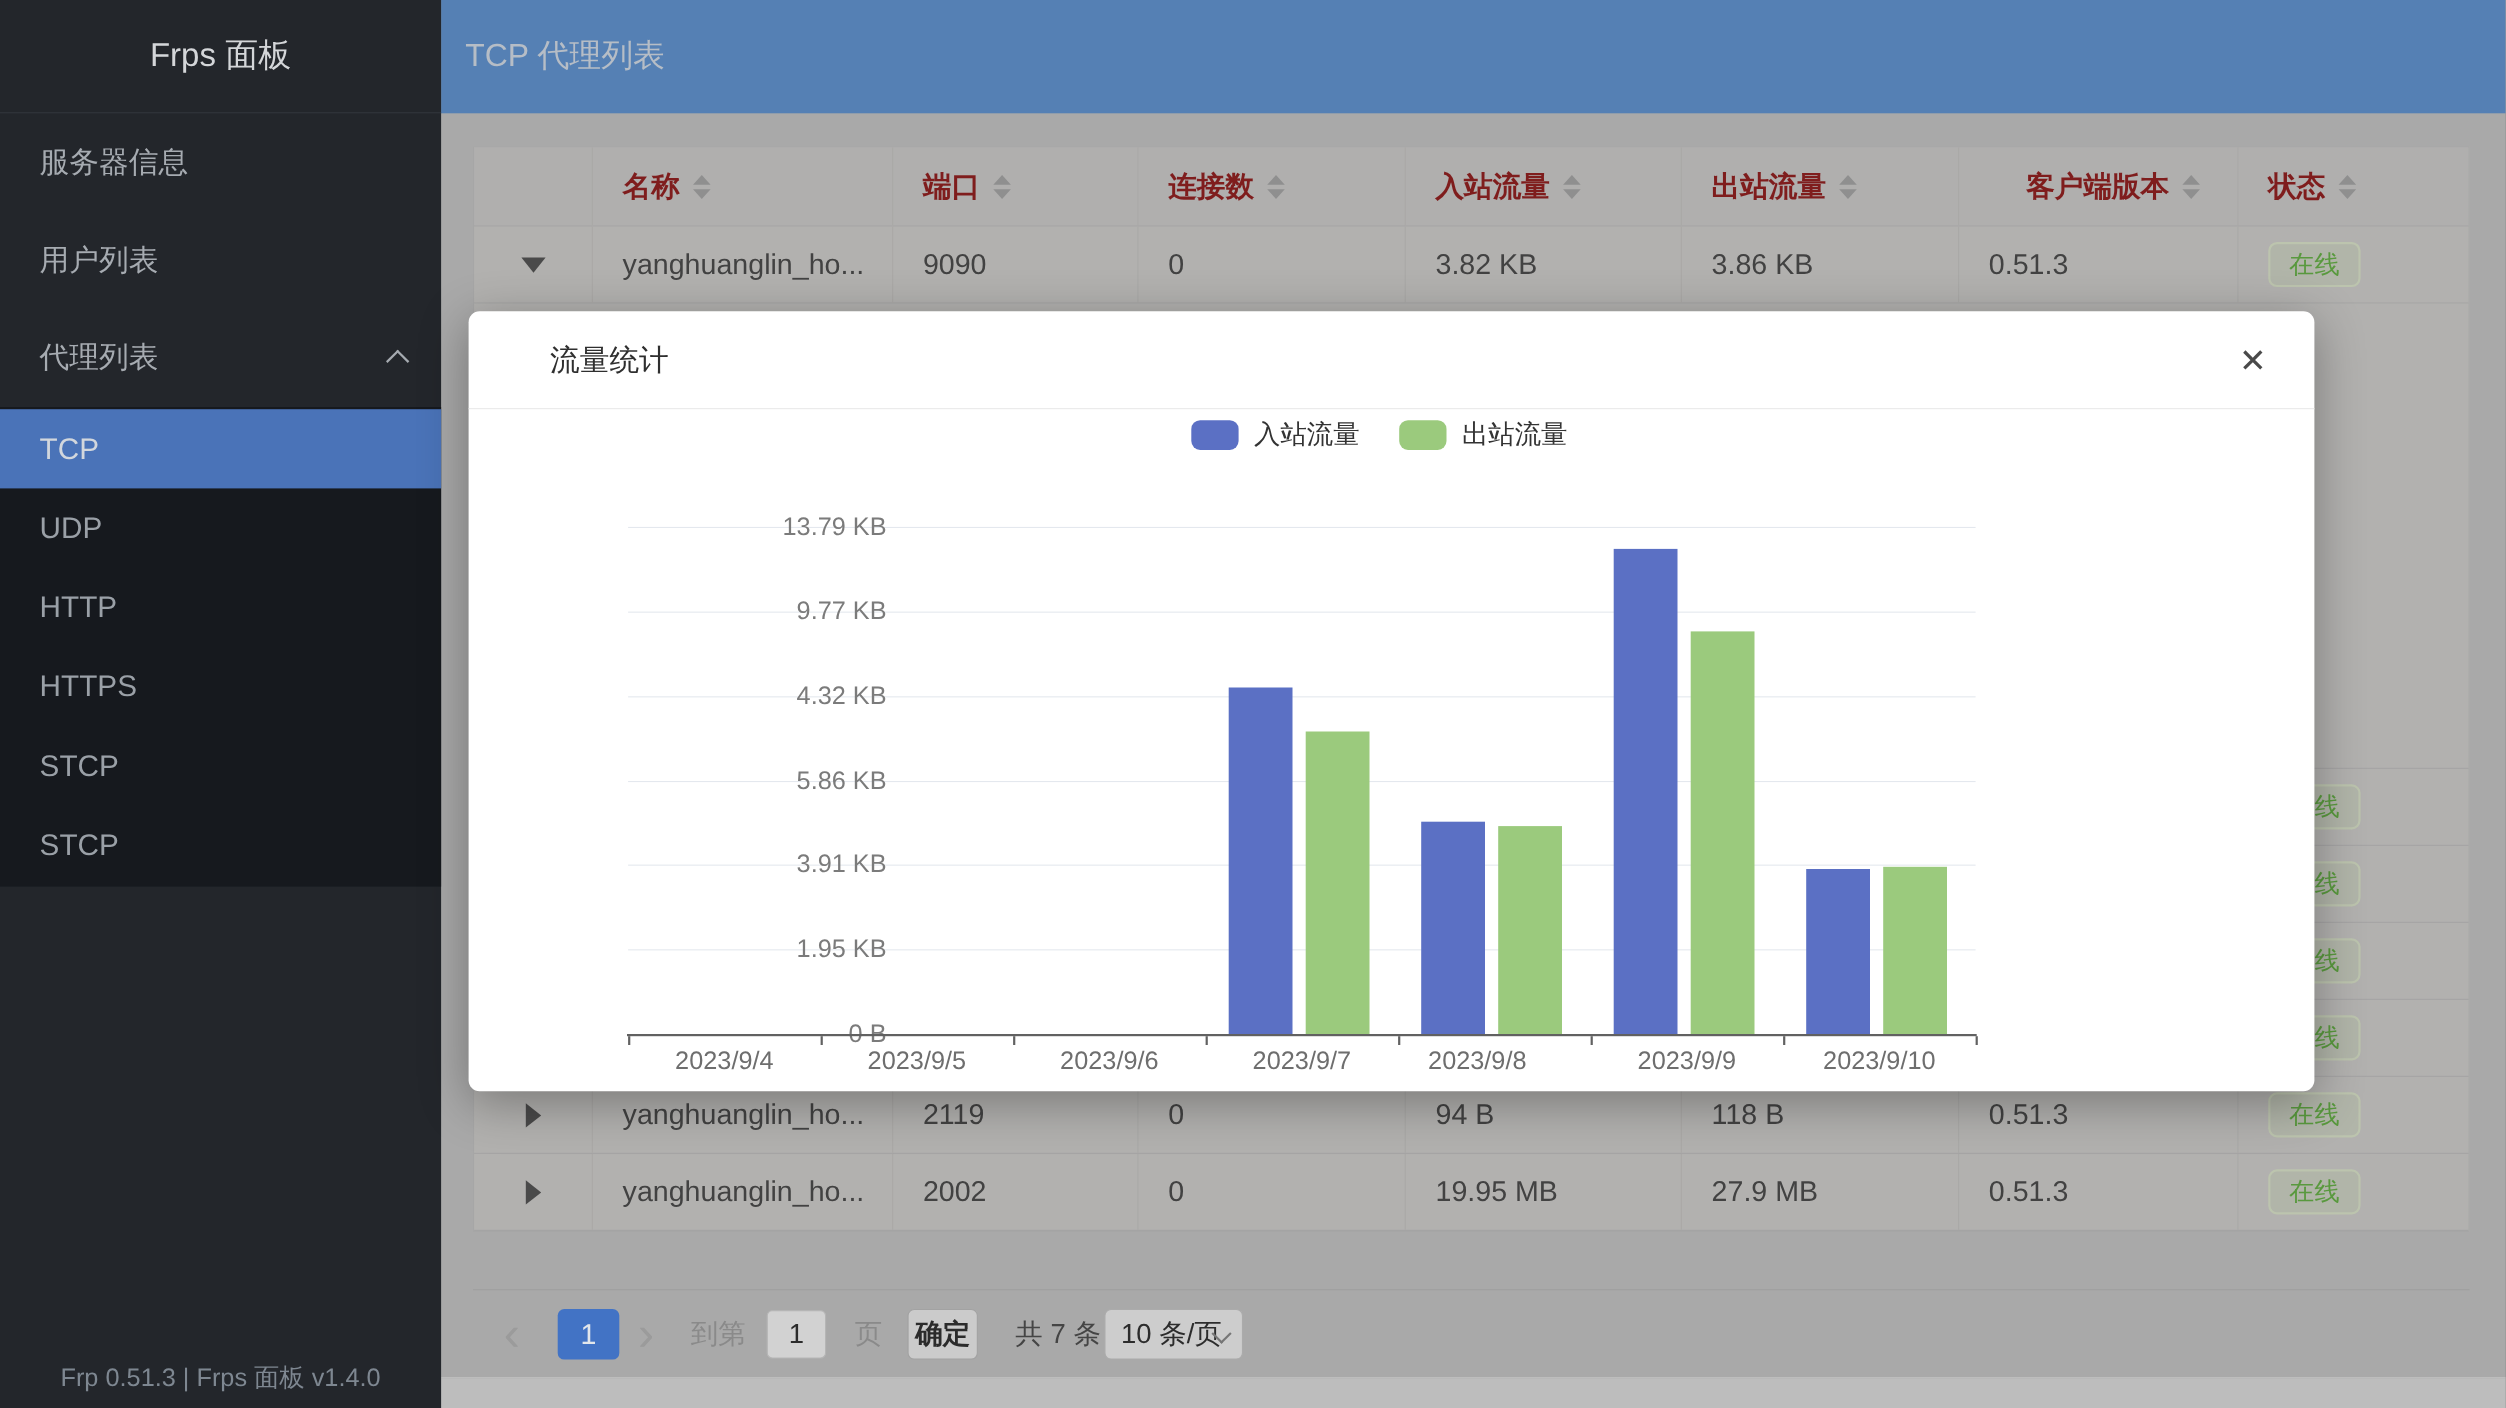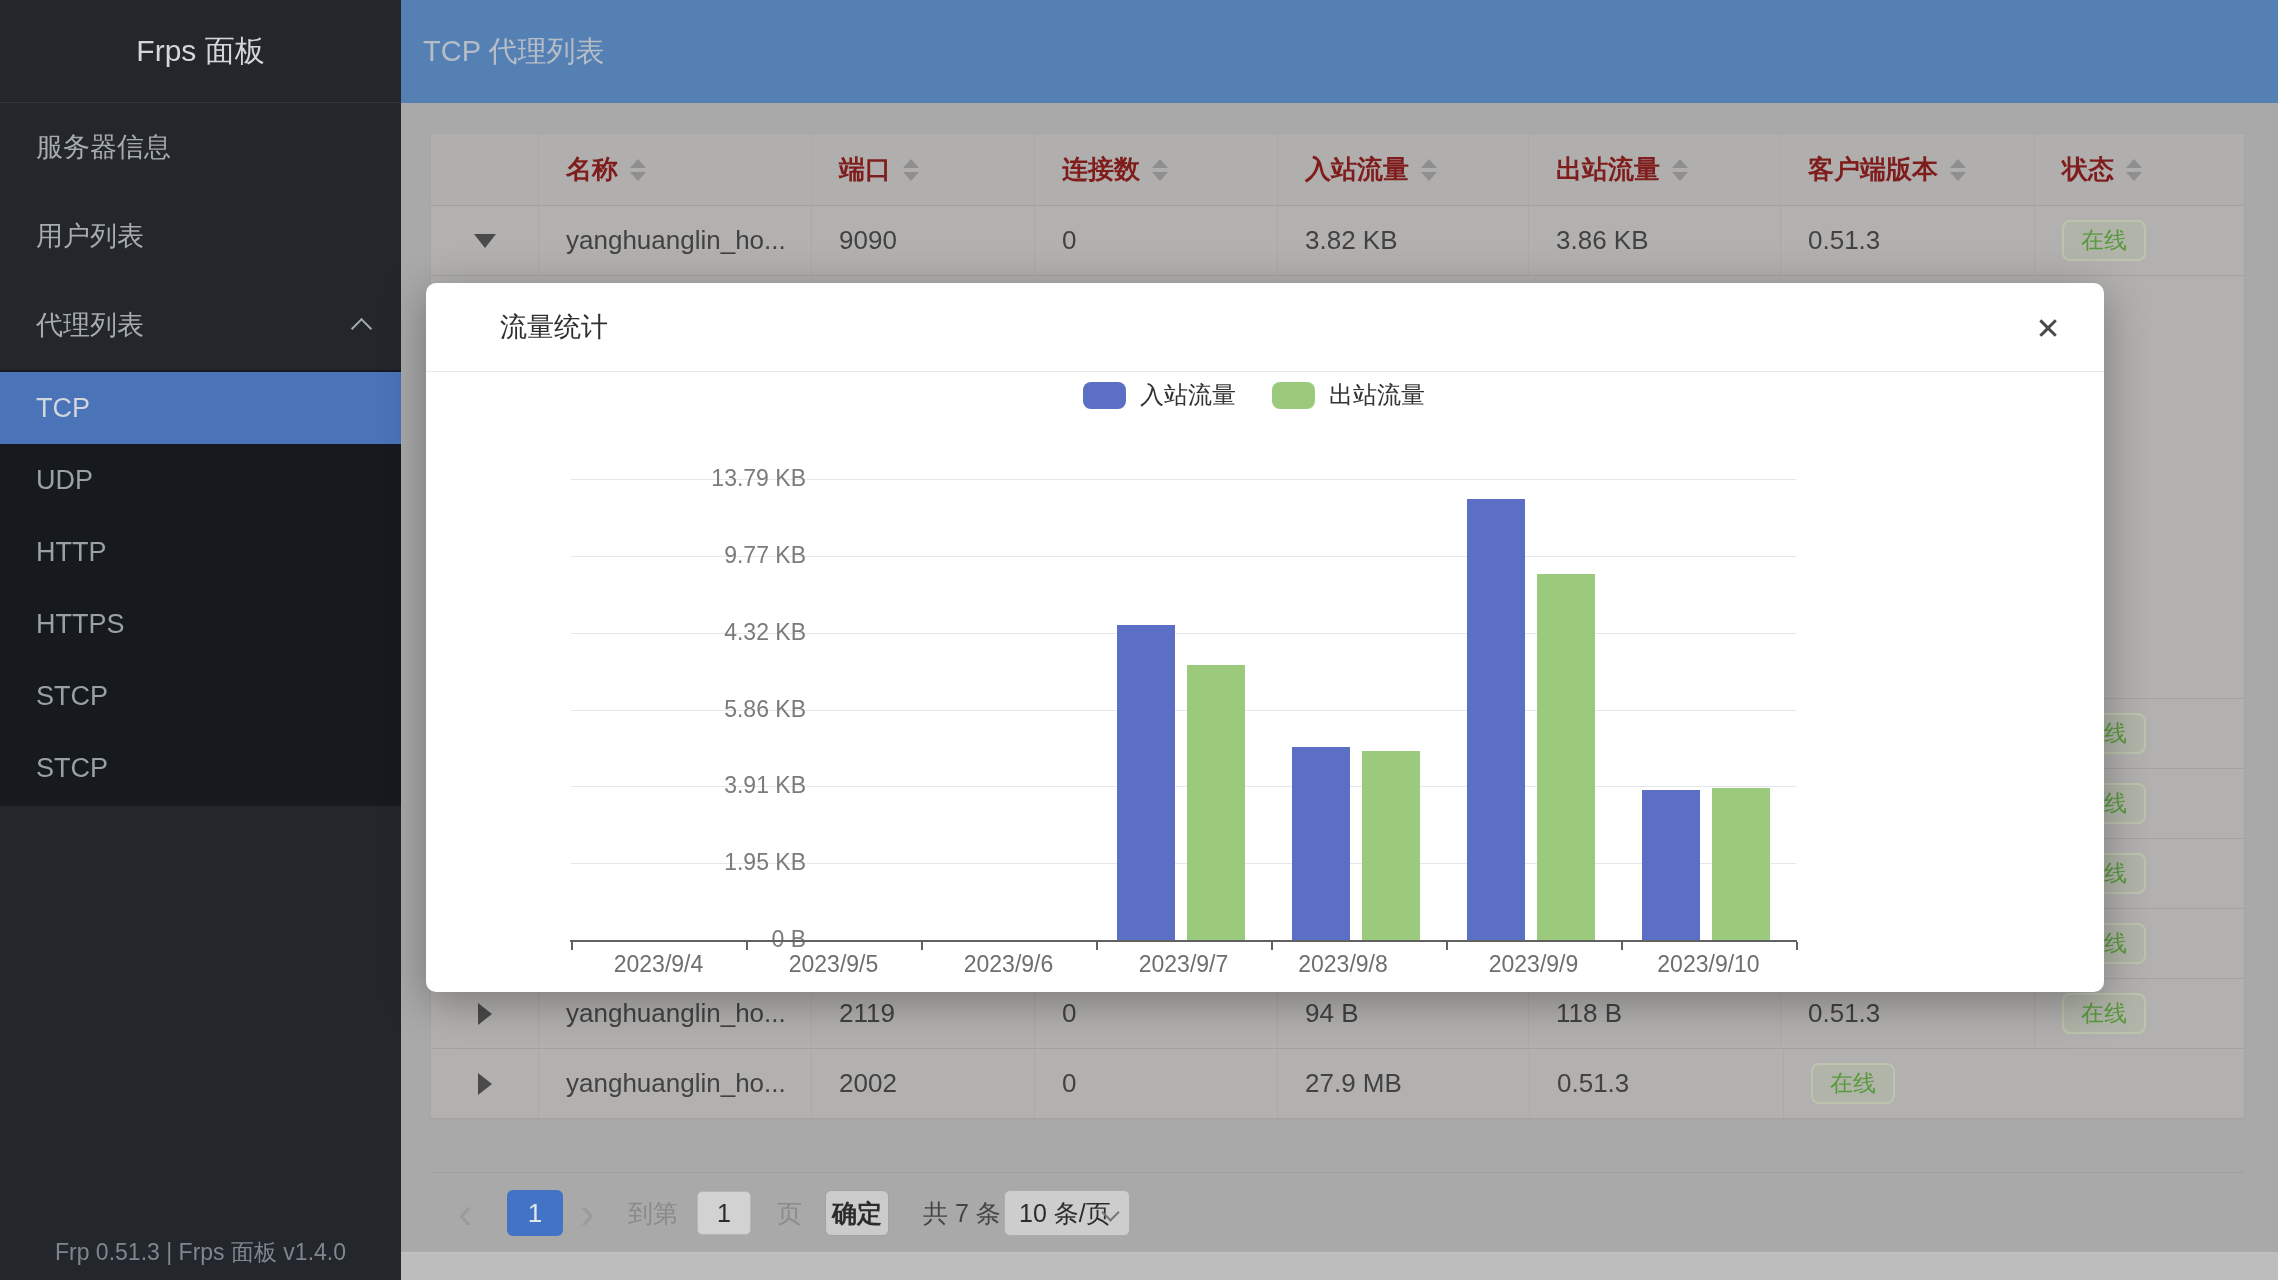--- a/index.html
+++ b/index.html
@@ -143,21 +143,21 @@
             <span class="car-dn"></span>
           </span>
         </div>
         <div class="tcell head" style="width: 252px; flex: 0 0 252px;">
           <span>出站流量</span>
           <span class="caret-box">
             <span class="car-up"></span>
             <span class="car-dn"></span>
           </span>
         </div>
-        <div class="tcell head" style="width: 254px; flex: 0 0 254px;">
+        <div class="tcell head" style="width: 254px; flex: 0 0 254px; justify-content: center;">
           <span>客户端版本</span>
           <span class="caret-box">
             <span class="car-up"></span>
             <span class="car-dn"></span>
           </span>
         </div>
         <div class="tcell head" style="width: 211px; flex: 0 0 211px;">
           <span>状态</span>
           <span class="caret-box">
             <span class="car-up"></span>
@@ -250,20 +250,21 @@
           <span class="badge">在线</span>
         </div>
       </div>
       <div class="trow body">
         <div class="tcell expand" style="width: 108px; flex: 0 0 108px;">
           <span class="tri-right"></span>
         </div>
         <div class="tcell " style="width: 273px; flex: 0 0 273px;">yanghuanglin_ho...</div>
         <div class="tcell " style="width: 223px; flex: 0 0 223px;">2002</div>
         <div class="tcell " style="width: 243px; flex: 0 0 243px;">0</div>
+        <div class="tcell " style="width: 251px; flex: 0 0 251px;">19.95 MB</div>
         <div class="tcell " style="width: 252px; flex: 0 0 252px;">27.9 MB</div>
         <div class="tcell " style="width: 254px; flex: 0 0 254px;">0.51.3</div>
         <div class="tcell " style="width: 211px; flex: 0 0 211px;">
           <span class="badge">在线</span>
         </div>
       </div>
     </div>
 
   <div class="pag pchev" style="position:absolute;left:458px;top:1190px;">‹</div>
   <div class="page-btn">1</div>

